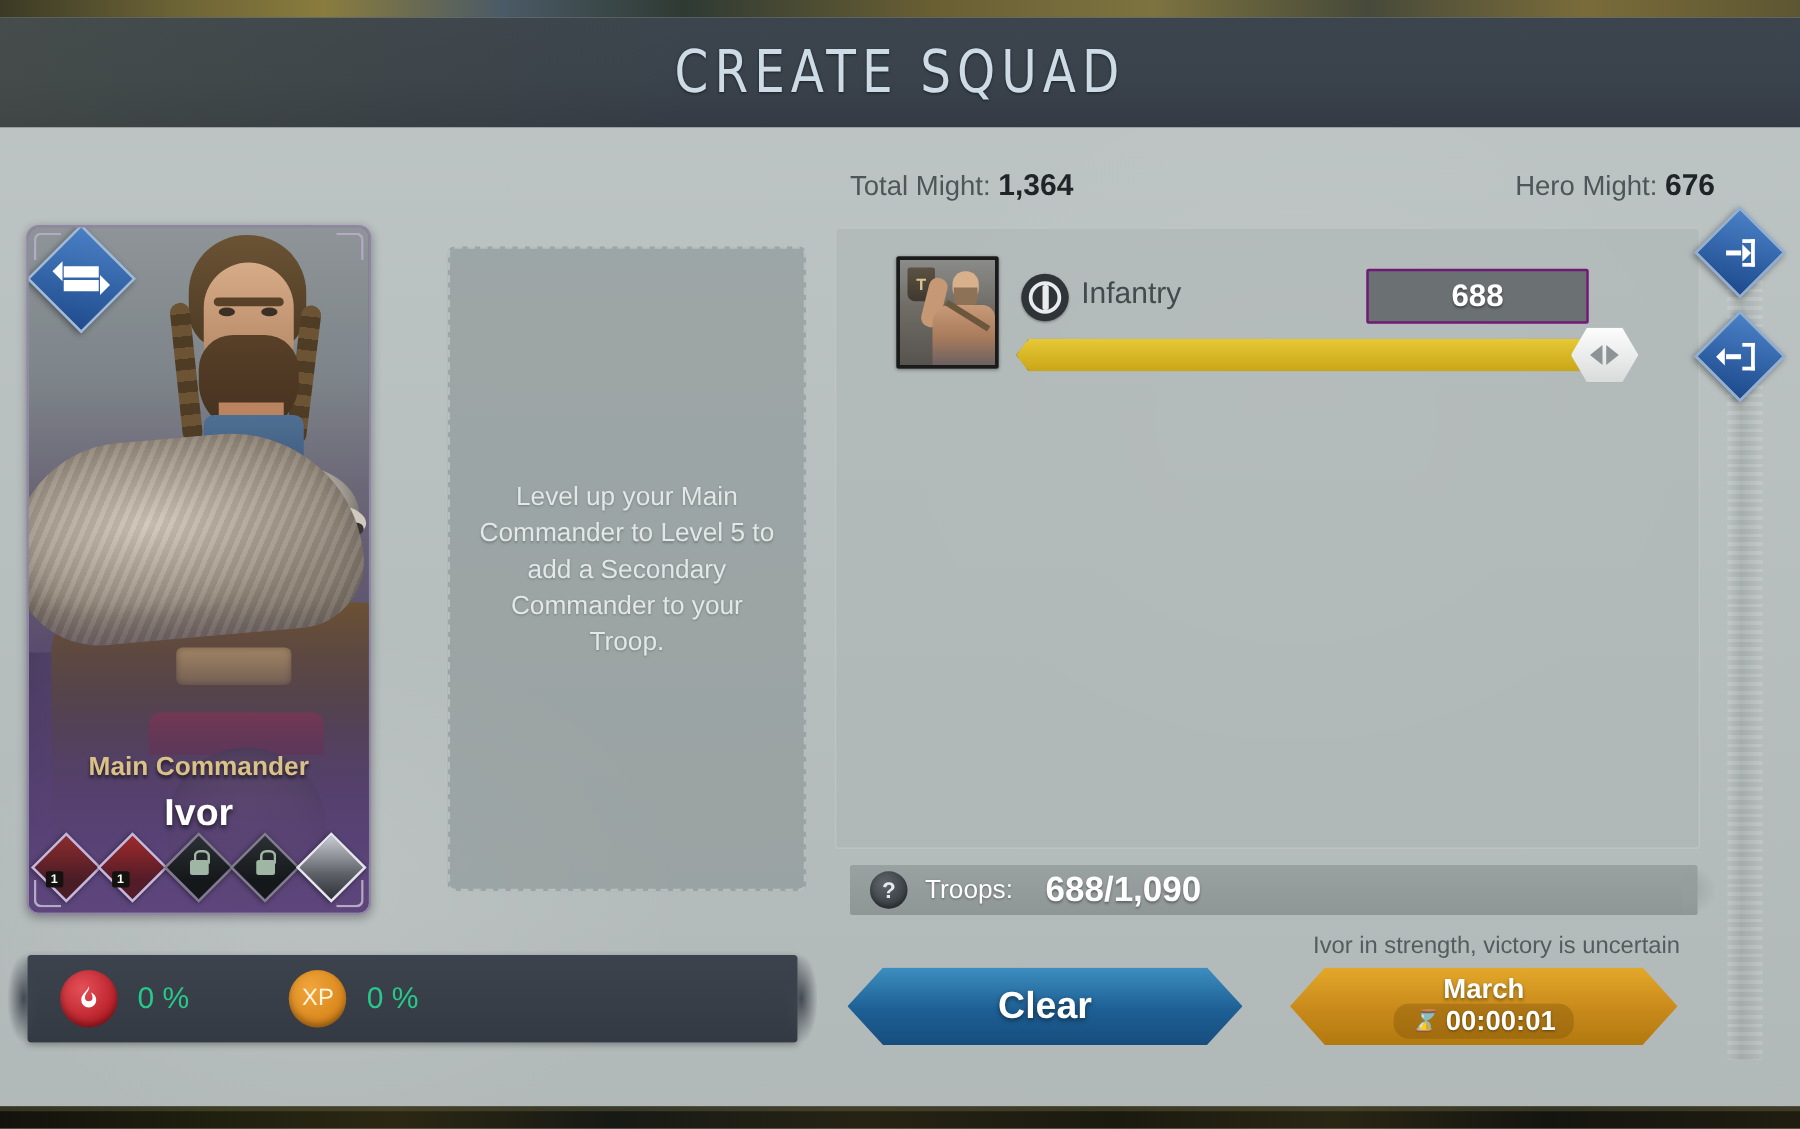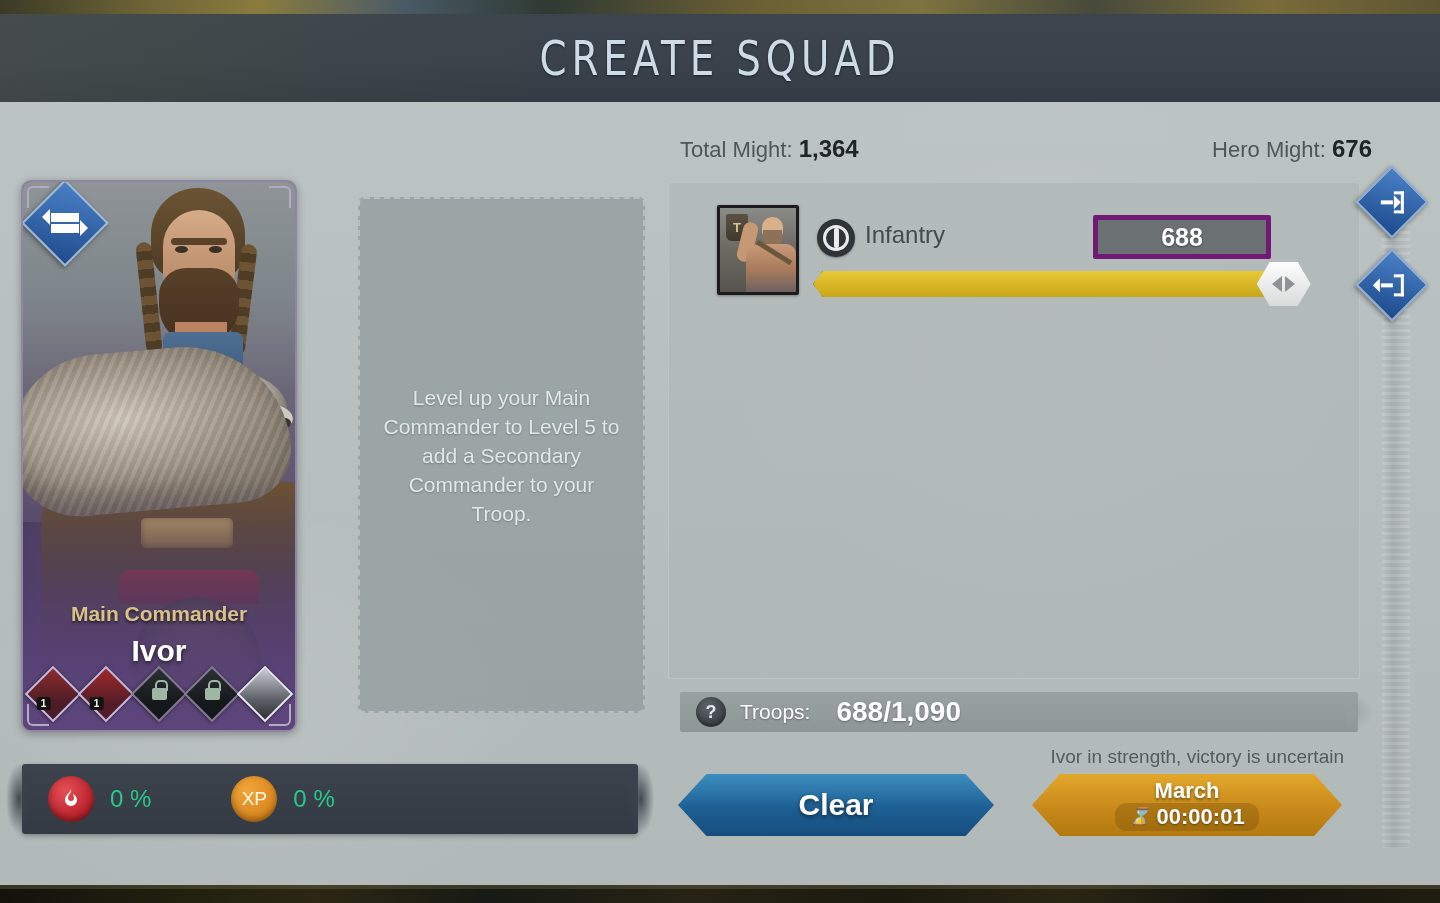--- a/index.html
+++ b/index.html
@@ -335,21 +335,21 @@
     width:26px;height:26px;border-radius:50%;border:3px solid #e8ecee;
     display:flex;align-items:center;justify-content:center;
   }
   .troop-ico .blade{ width:5px;height:20px;background:#e8ecee;border-radius:2px;}
   .troop-name{
     position:absolute; left:148px; top:16px;
     color:#444b4c; font-size:24px;
   }
   .troop-count{
     position:absolute; right:66px; top:10px; width:178px; height:44px;
-    background:#6b7073; border:5px solid #701a75; border-radius:2px;
+    background:#6b7073; border:2px solid #701a75; border-radius:2px;
     display:flex;align-items:center;justify-content:center;
     color:#fff; font-size:25px; font-weight:bold;
     text-shadow:0 1px 2px rgba(0,0,0,.4);
   }
   .slider{
     position:absolute; left:96px; top:66px; right:48px; height:26px;
   }
   .slider-track{
     position:absolute; left:0; top:0; width:100%; height:26px;
     background:#d3b52a;

